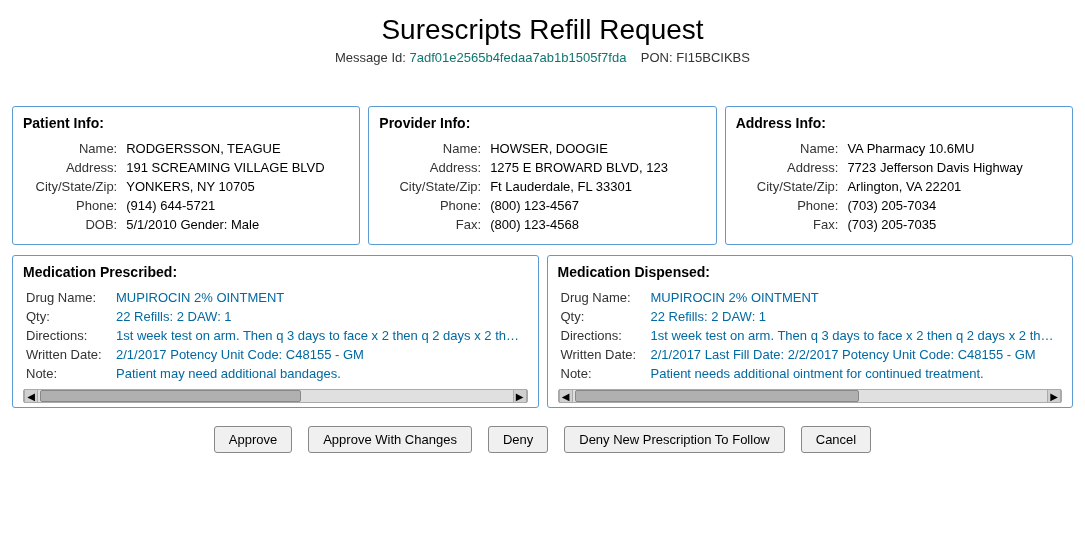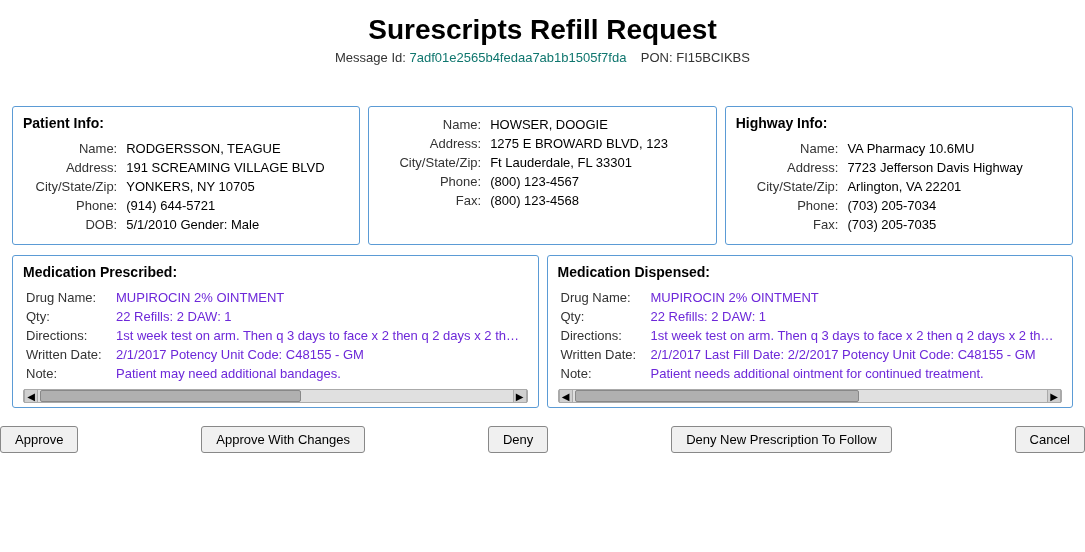--- a/index.html
+++ b/index.html
@@ -7,21 +7,21 @@
       font-family: Arial, sans-serif;
       font-size: 13px;
       background: #fff;
       width: 1085px;
       min-height: 552px;
       color: #000;
     }
     .page-title {
       text-align: center;
       font-size: 28px;
-      font-weight: bold;
+      font-weight: normal;
       padding: 14px 0 4px 0;
       color: #000;
     }
     .message-line {
       text-align: center;
       font-size: 13px;
       margin-bottom: 10px;
       color: #333;
     }
     .message-line a {
@@ -96,21 +96,21 @@
       vertical-align: top;
     }
     .med-table td.label {
       color: #333;
       white-space: nowrap;
       padding-right: 6px;
       font-weight: normal;
       width: 90px;
     }
     .med-table td.value {
-      color: #6d28d9;
+      color: #0369a1;
       overflow: hidden;
       text-overflow: ellipsis;
       white-space: nowrap;
       max-width: 380px;
     }
     .scroll-bar-container {
       width: 100%;
       margin: 6px 0 4px 0;
       overflow: hidden;
     }
@@ -146,22 +146,22 @@
       background: #b0b0b0;
       border: 1px solid #888;
       border-radius: 2px;
       position: absolute;
       top: 1px;
       left: 2px;
     }
     .actions-row {
       display: flex;
       flex-direction: row;
-      justify-content: space-between;
-      gap: 4px;
+      justify-content: center;
+      gap: 16px;
       padding: 8px 0 10px 0;
     }
     .action-btn {
       padding: 5px 14px;
       font-size: 13px;
       border: 1px solid #888;
       border-radius: 3px;
       background: #f0f0f0;
       cursor: pointer;
       color: #000;
@@ -204,20 +204,21 @@
       </tr>
       <tr>
         <td class="label">DOB:</td>
         <td class="value">5/1/2010   Gender: Male</td>
       </tr>
     </tbody>
       </table>
   </div>
 
   <div class="info-card">
+    <div class="info-card-title">Provider Info:</div>
     <table class="info-table">
       <tbody>
           <tr>
         <td class="label">Name:</td>
         <td class="value">HOWSER, DOOGIE</td>
       </tr>
       <tr>
         <td class="label">Address:</td>
         <td class="value">1275 E BROWARD BLVD, 123</td>
       </tr>
@@ -231,21 +232,21 @@
       </tr>
       <tr>
         <td class="label">Fax:</td>
         <td class="value">(800) 123-4568</td>
       </tr>
     </tbody>
       </table>
   </div>
 
   <div class="info-card">
-    <div class="info-card-title">Highway Info:</div>
+    <div class="info-card-title">Address Info:</div>
     <table class="info-table">
       <tbody>
           <tr>
         <td class="label">Name:</td>
         <td class="value">VA Pharmacy 10.6MU</td>
       </tr>
       <tr>
         <td class="label">Address:</td>
         <td class="value">7723 Jefferson Davis Highway</td>
       </tr>

